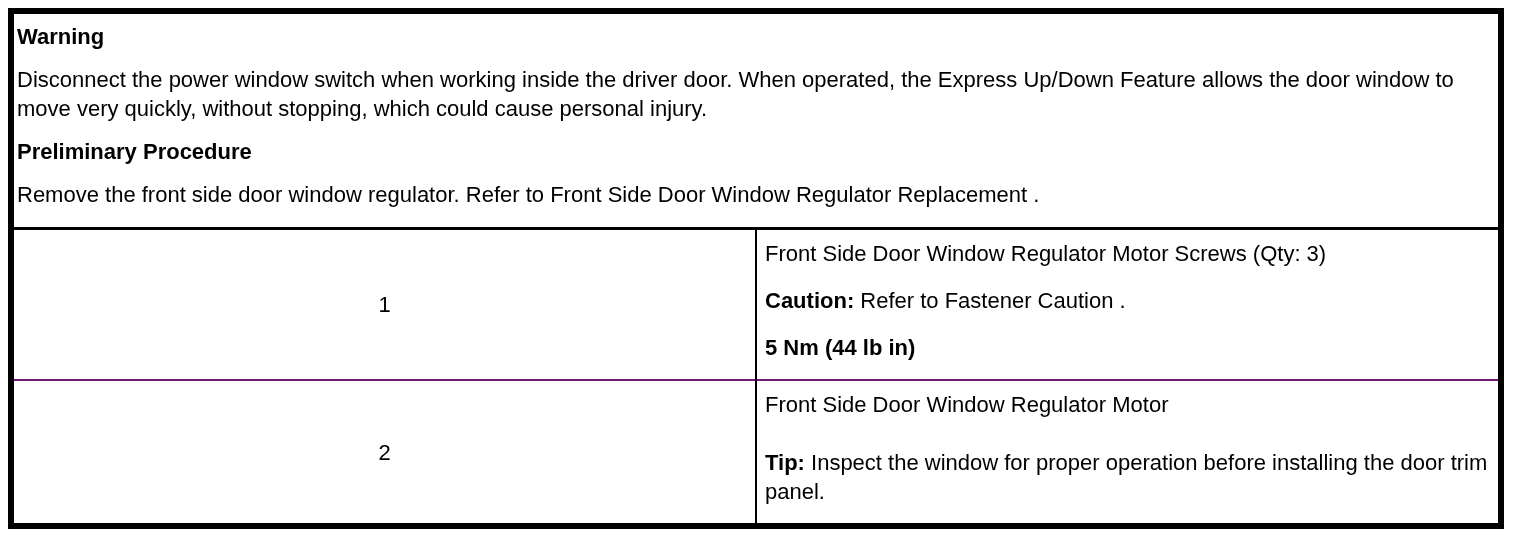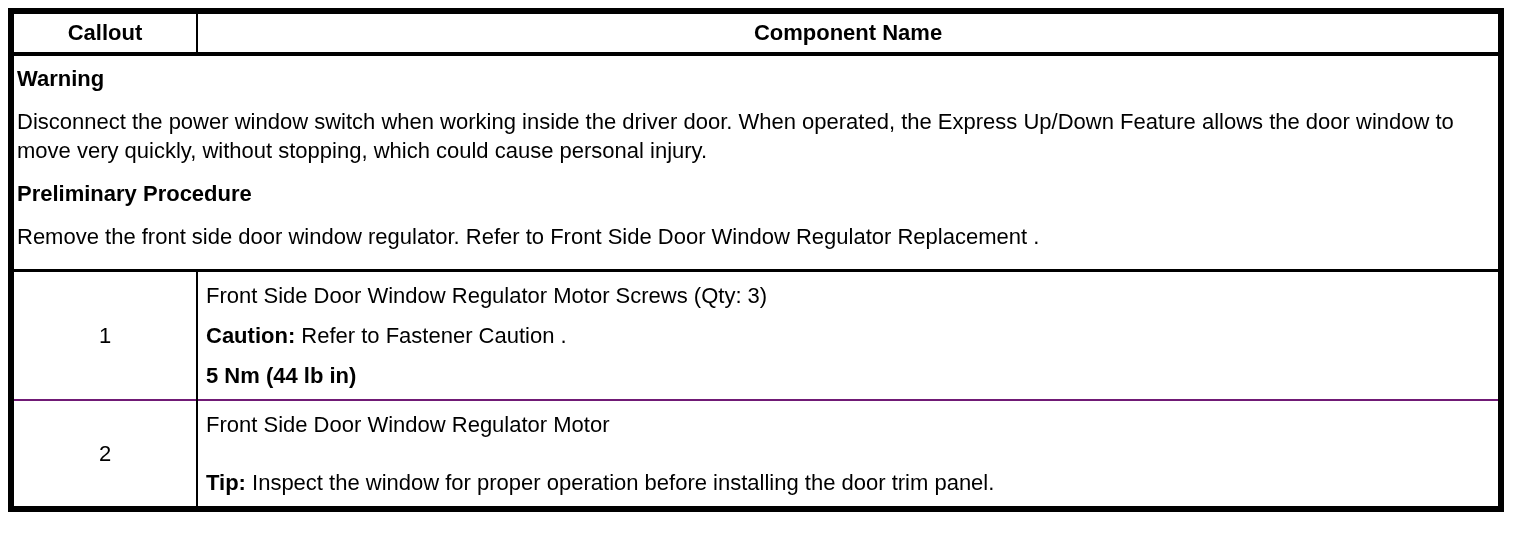--- a/index.html
+++ b/index.html
@@ -52,46 +52,42 @@
   td.callout-cell {
     border-right: 2px solid #000000;
     text-align: center;
     vertical-align: middle;
     font-size: 22px;
   }
   tr.body-row + tr.body-row td {
     border-top: 2px solid #701a75;
   }
   td.component-cell {
-    padding: 9px 10px 9px 8px;
+    padding: 9px 10px 17px 8px;
     vertical-align: top;
   }
   td.component-cell p {
     margin: 0;
   }
   td.component-cell p + p.gap-lg {
-    margin-top: 11px;
+    margin-top: 18px;
   }
   td.component-cell p + p.gap-md {
     margin-top: 29px;
   }
   .bold {
     font-weight: bold;
   }
 </style>
 </head>
 <body>
 
 <div class="page">
   <table class="spec-table">
     <tbody>
-        <tr>
-      <th class="header-cell callout-col">Callout</th>
-      <th class="header-cell">Component Name</th>
-    </tr>
 
     <tr>
       <td class="notes-cell" colspan="2">
         <p class="bold">Warning</p>
         <p>Disconnect the power window switch when working inside the driver door. When operated, the Express Up/Down Feature allows the door window to move very quickly, without stopping, which could cause personal injury.</p>
         <p class="bold">Preliminary Procedure</p>
         <p>Remove the front side door window regulator. Refer to Front Side Door Window Regulator Replacement .</p>
       </td>
     </tr>
 

